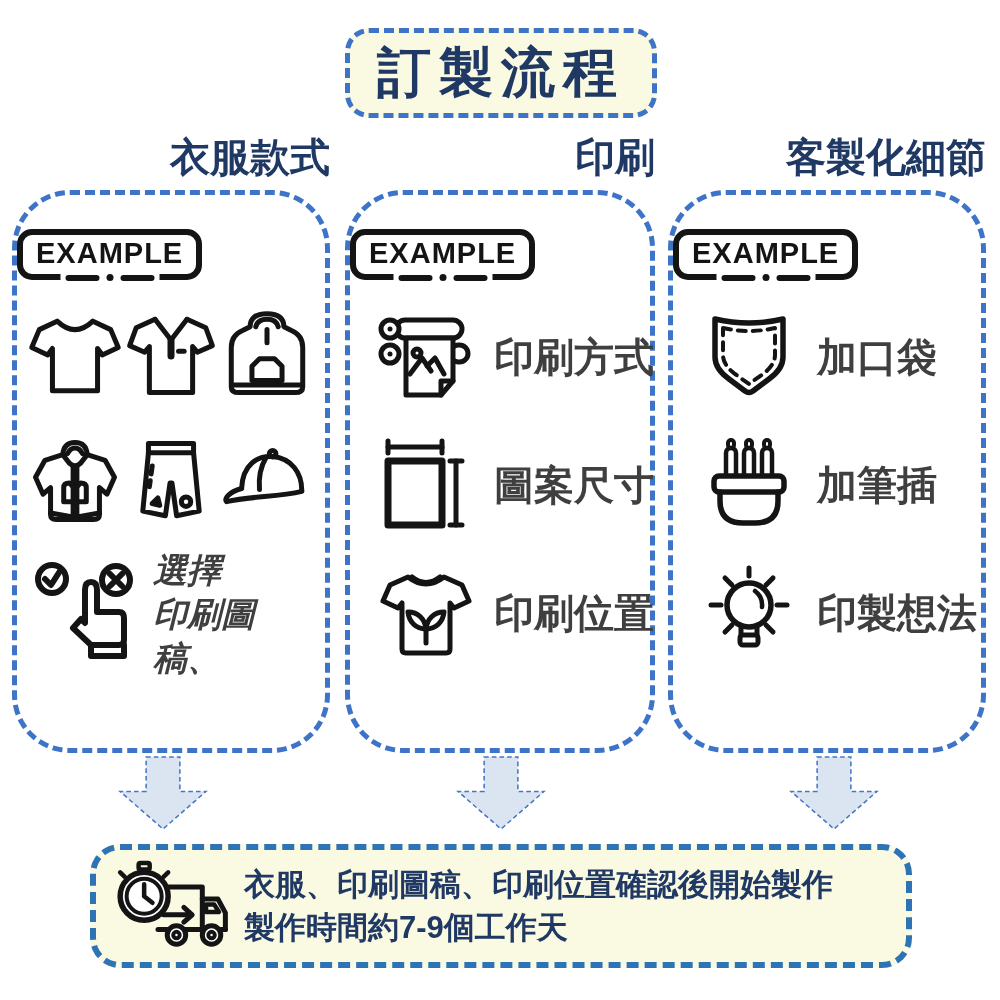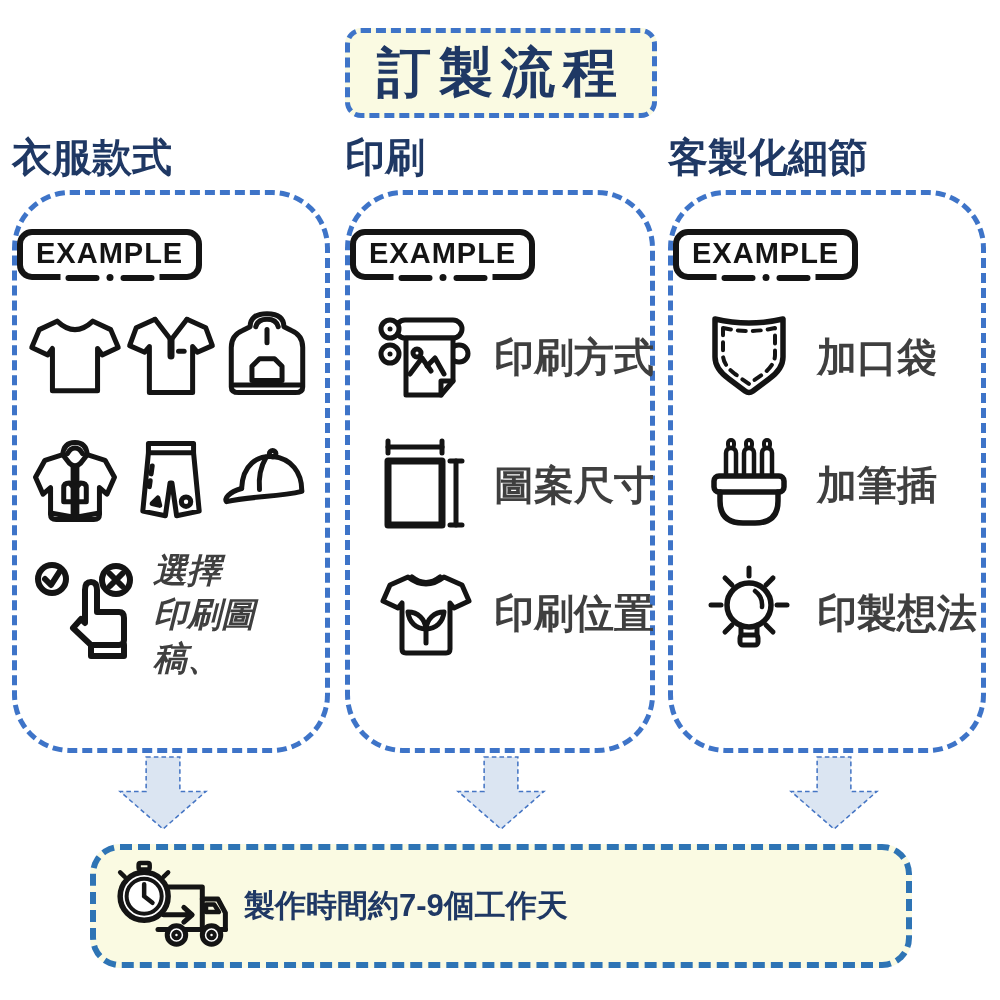--- a/index.html
+++ b/index.html
@@ -2,26 +2,26 @@
 <html><head>
 <meta charset="utf-8">
 <style>
   * { margin:0; padding:0; box-sizing:border-box; }
   html,body { width:1000px; height:1000px; background:#ffffff;
               font-family:"Liberation Sans", sans-serif; }
   .page { position:relative; width:1000px; height:1000px; background:#fff; overflow:hidden; }
 
   
   .title-box { position:absolute; left:345px; top:28px; width:312px; height:90px;
-               background:#fafae2; border:5px dashed #3e74c8; border-radius:16px;
+               background:#fafae2; border:5px dashed #3e74c8; border-radius:24px;
                display:flex; align-items:center; justify-content:center; }
   .title-box span { font-size:54px; font-weight:bold; color:#1f3864; letter-spacing:8px; }
 
   
-  .col-header { position:absolute; top:130px; height:46px; text-align:left;
+  .col-header { position:absolute; top:130px; height:46px; text-align:right;
                 font-size:40px; font-weight:bold; color:#1f3864; }
   .h1 { left:12px;  width:318px; }
   .h2 { left:345px; width:310px; }
   .h3 { left:668px; width:318px; }
 
   
   .col { position:absolute; top:190px; height:563px; border:5px dashed #3e74c8;
          border-radius:58px; background:#ffffff; }
   .c1 { left:12px;  width:318px; }
   .c2 { left:345px; width:310px; }
@@ -276,17 +276,18 @@
       <circle cx="110" cy="84" r="10" fill="#fff" stroke-width="5"></circle>
         <circle cx="110" cy="84" r="3.5" stroke-width="4"></circle>
       <circle cx="37" cy="42" r="26" fill="#fff" stroke-width="5.5"></circle>
       <circle cx="37" cy="42" r="19" stroke-width="4"></circle>
       <rect x="31" y="6" width="12" height="7" rx="2" stroke-width="4.5"></rect>
       <path d="M16 21 L11 16 M58 21 L63 16" stroke-width="4.5"></path>
       <path d="M37 42 L37 29 M37 42 L46 49" stroke-width="4.5"></path>
       <path d="M58 62 L88 62 M80 54 L89 62 L80 70" stroke-width="5"></path>
     </svg>
     <div class="footer-text">
+      <div>衣服、印刷圖稿、印刷位置確認後開始製作</div>
       <div>製作時間約7-9個工作天</div>
     </div>
   </div>
 
 </div>
 
 </body></html>

